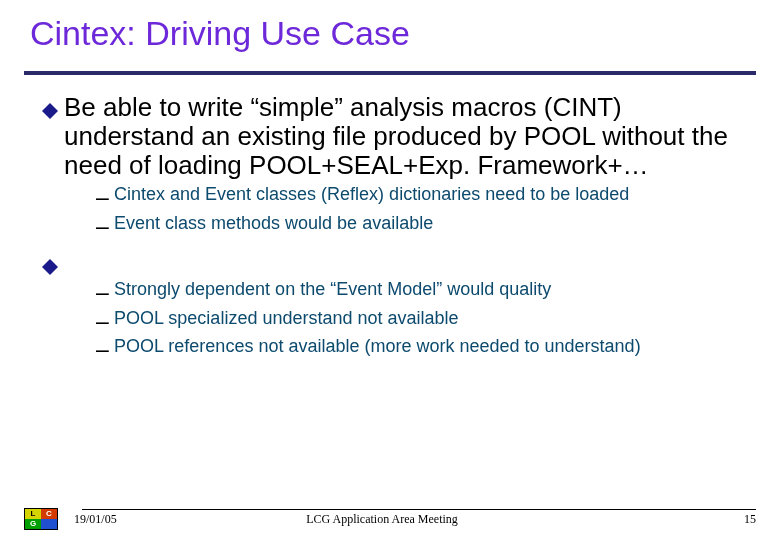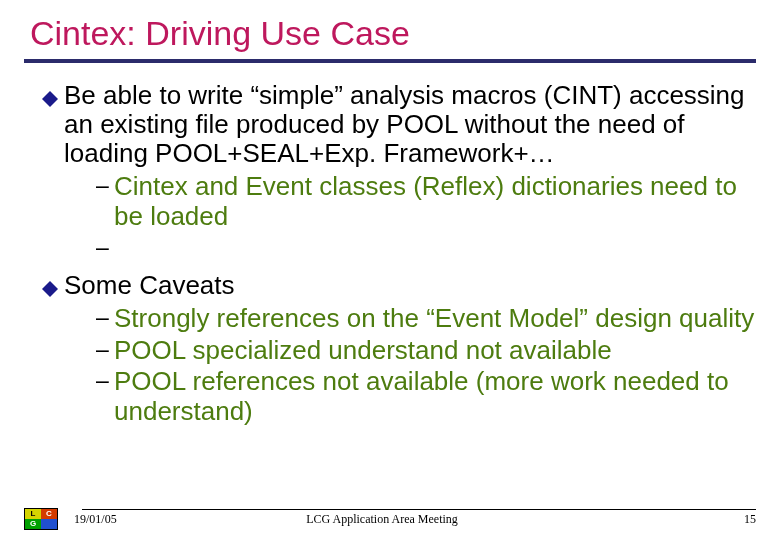--- a/index.html
+++ b/index.html
@@ -10,23 +10,23 @@
   font-family: "Comic Sans MS", cursive, sans-serif;
   position: relative;
   overflow: hidden;
 }
 .slide {
   padding: 14px 24px 0 24px;
   height: 100%;
 }
 .title {
   font-size: 34px;
-  color: #be185d;
+  color: #6d28d9;
   font-weight: normal;
-  margin-bottom: 6px;
+  margin-bottom: 18px;
   padding-left: 6px;
 }
 .title-rule {
   border: none;
   border-top: 4px solid #2b2b6b;
   margin-bottom: 18px;
 }
 .content {
   padding-left: 18px;
 }
@@ -59,23 +59,23 @@
   margin-bottom: 2px;
 }
 .sub-dash {
   flex: 0 0 auto;
   width: 18px;
   font-size: 23px;
   line-height: 1.15;
   color: #000;
 }
 .sub-text {
-  font-size: 26px;
+  font-size: 18px;
   line-height: 1.15;
-  color: #4d7c0f;
+  color: #0c4a6e;
 }
 .footer {
   position: absolute;
   left: 0; right: 0; bottom: 10px;
   padding: 0 24px;
   display: flex;
   align-items: center;
   font-family: Georgia, "Times New Roman", serif;
   font-size: 12px;
   color: #000;
@@ -129,44 +129,44 @@
   <hr class="title-rule">
 
   <div class="content">
 
     <div class="bullet-row">
       <span class="diamond">
         <svg viewBox="0 0 16 16">
             <polygon points="8,0 16,8 8,16 0,8" fill="#1a1a8a"></polygon>
           </svg>
       </span>
-      <span class="bullet-text">Be able to write “simple” analysis macros (CINT) accessing an existing file produced by POOL without the need of loading POOL+SEAL+Exp. Framework+…</span>
+      <span class="bullet-text">Be able to write “simple” analysis macros (CINT) understand an existing file produced by POOL without the need of loading POOL+SEAL+Exp. Framework+…</span>
     </div>
     <div class="sub-list">
       <div class="sub-row">
         <span class="sub-dash">–</span>
         <span class="sub-text">Cintex and Event classes (Reflex) dictionaries need to be loaded</span>
       </div>
       <div class="sub-row">
         <span class="sub-dash">–</span>
+        <span class="sub-text">Event class methods would be available</span>
       </div>
     </div>
 
     <div class="bullet-row">
       <span class="diamond">
         <svg viewBox="0 0 16 16">
             <polygon points="8,0 16,8 8,16 0,8" fill="#1a1a8a"></polygon>
           </svg>
       </span>
-      <span class="bullet-text">Some Caveats</span>
     </div>
     <div class="sub-list">
       <div class="sub-row">
         <span class="sub-dash">–</span>
-        <span class="sub-text">Strongly references on the “Event Model” design quality</span>
+        <span class="sub-text">Strongly dependent on the “Event Model” would quality</span>
       </div>
       <div class="sub-row">
         <span class="sub-dash">–</span>
         <span class="sub-text">POOL specialized understand not available</span>
       </div>
       <div class="sub-row">
         <span class="sub-dash">–</span>
         <span class="sub-text">POOL references not available (more work needed to understand)</span>
       </div>
     </div>

